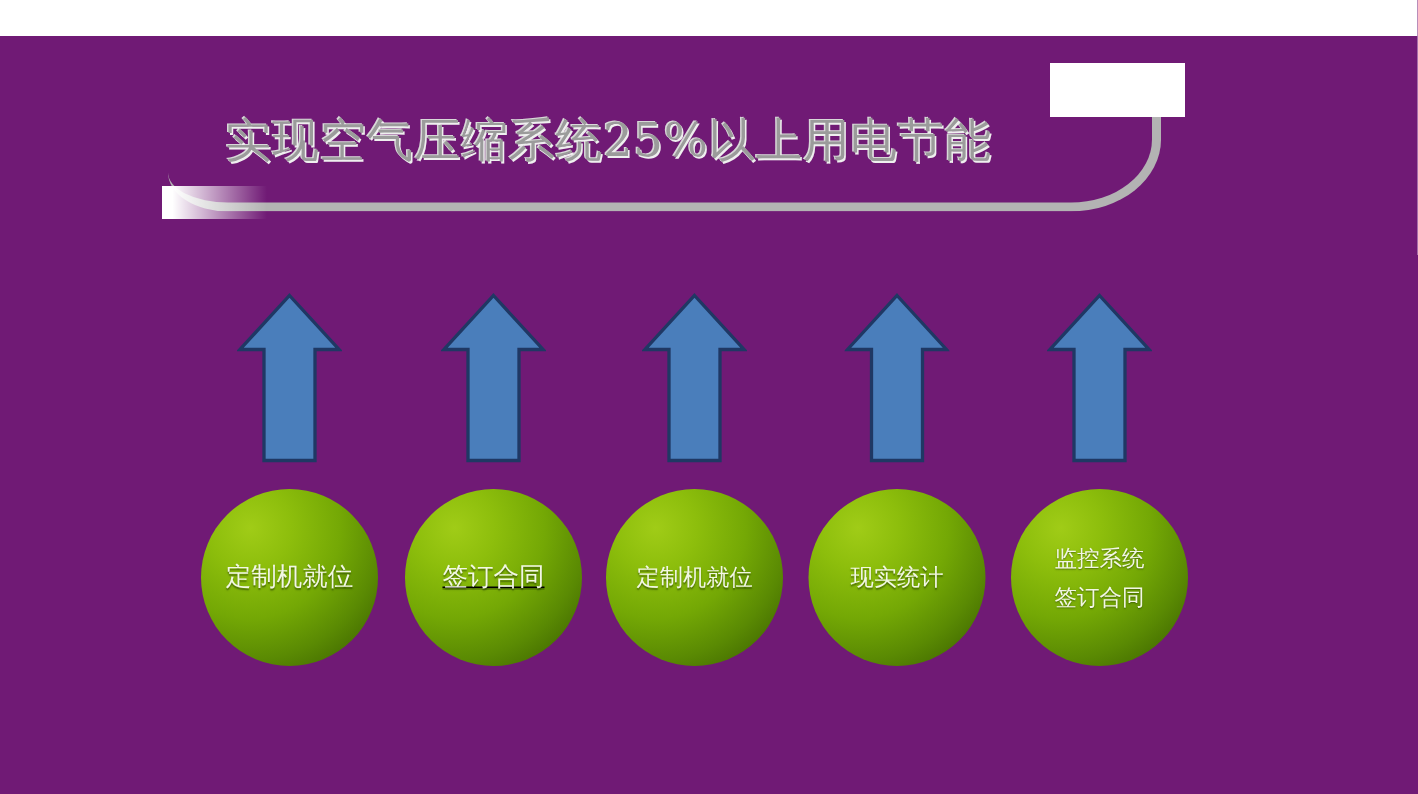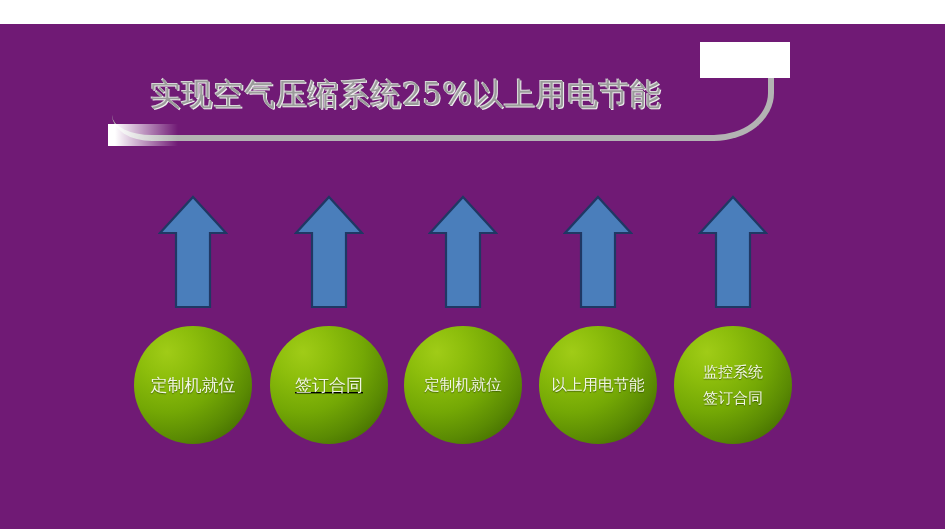--- a/index.html
+++ b/index.html
@@ -155,21 +155,21 @@
   <div class="node" style="left:134px;">
     <span class="node-label">定制机就位</span>
   </div>
   <div class="node" style="left:270px;text-decoration:underline;">
     <span class="node-label">签订合同</span>
   </div>
   <div class="node" style="left:404px;">
     <span class="node-label small">定制机就位</span>
   </div>
   <div class="node" style="left:539px;">
-    <span class="node-label small">以上用电节能</span>
+    <span class="node-label small">现实统计</span>
   </div>
   <div class="node" style="left:674px;">
     <span class="node-label multi">
       <span>监控系统</span><br>
       <span>签订合同</span>
     </span>
   </div>
 
 </div>
 

